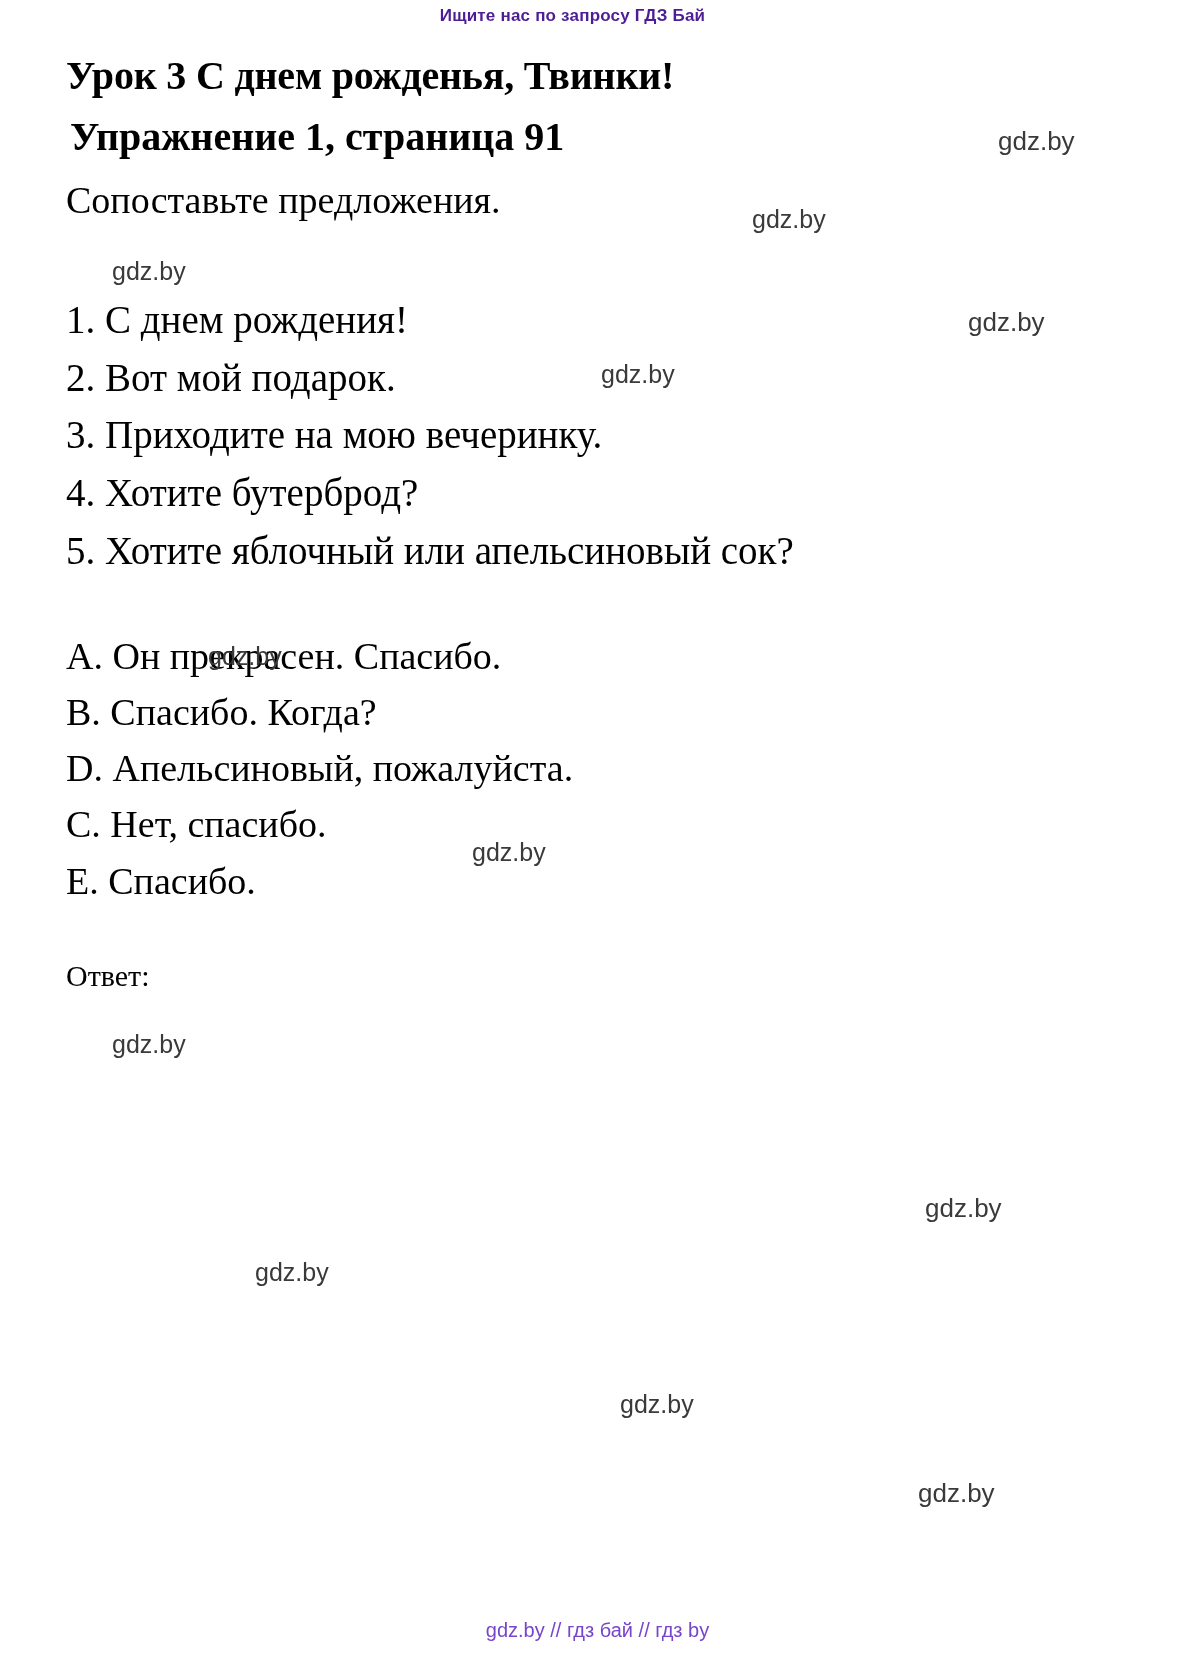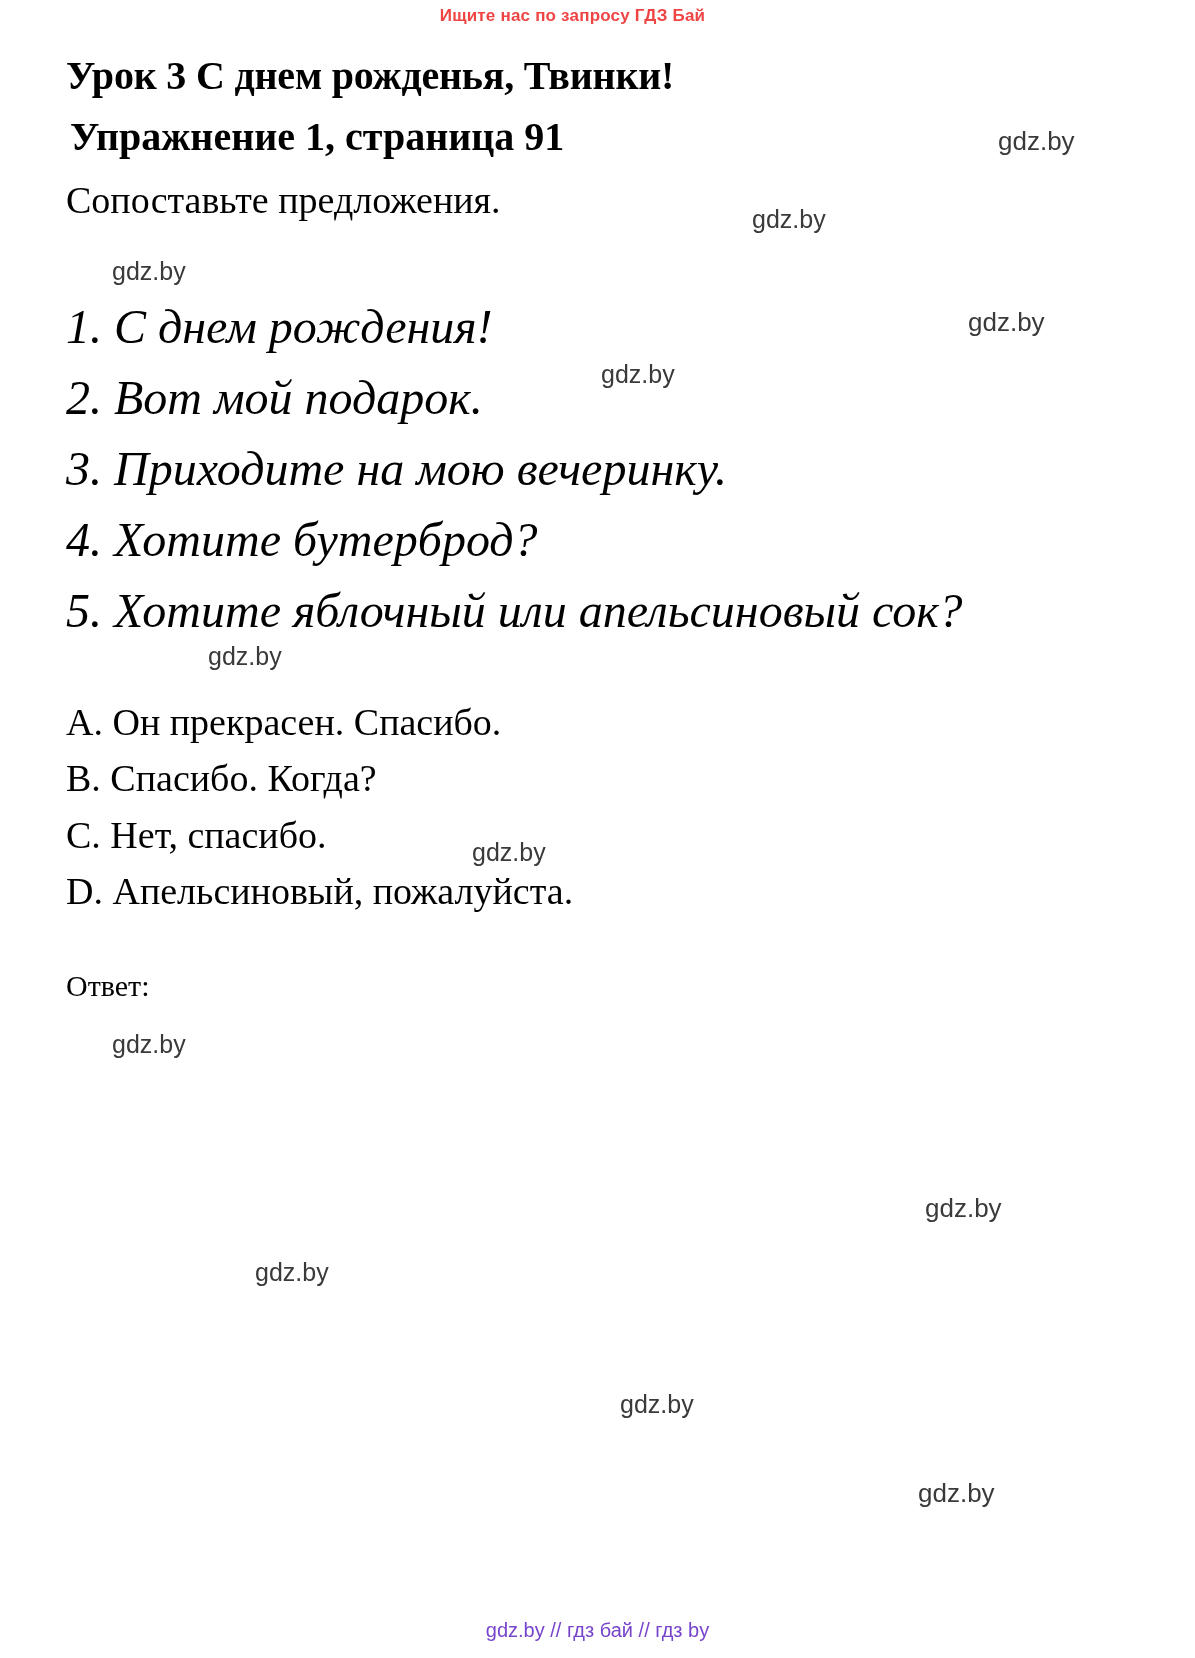--- a/index.html
+++ b/index.html
@@ -22,21 +22,21 @@
   }
   .top-banner {
     position: absolute;
     top: 6px;
     left: 0;
     width: 1145px;
     text-align: center;
     font-family: "Liberation Sans", sans-serif;
     font-weight: bold;
     font-size: 17px;
-    color: #ef4444;
+    color: #4c1d95;
     letter-spacing: 0.2px;
   }
   .content {
     position: absolute;
     top: 48px;
     left: 66px;
     width: 1060px;
   }
   h1.title {
     margin: 0;
@@ -60,24 +60,23 @@
   .spacer-1 { height: 66px; }
   .spacer-2 { height: 48px; }
   .spacer-3 { height: 46px; }
   .spacer-4 { height: 66px; }
   ol.plain, ul.plain {
     list-style: none;
     margin: 0;
     padding: 0;
   }
   .q-item {
-    font-size: 48px;
+    font-size: 39px;
     line-height: 1.48;
     white-space: nowrap;
-    font-style: italic;
   }
   .a-item {
     font-size: 38px;
     line-height: 1.48;
     white-space: nowrap;
   }
   .answer-label {
     font-size: 30px;
     line-height: 1.4;
   }
@@ -126,22 +125,23 @@
       <li class="q-item">3. Приходите на мою вечеринку.</li>
       <li class="q-item">4. Хотите бутерброд?</li>
       <li class="q-item">5. Хотите яблочный или апельсиновый сок?</li>
     </ol>
 
     <div class="spacer-2"></div>
 
     <ul class="plain">
       <li class="a-item">A. Он прекрасен. Спасибо.</li>
       <li class="a-item">B. Спасибо. Когда?</li>
+      <li class="a-item">D. Апельсиновый, пожалуйста.</li>
       <li class="a-item">C. Нет, спасибо.</li>
-      <li class="a-item">D. Апельсиновый, пожалуйста.</li>
+      <li class="a-item">E. Спасибо.</li>
     </ul>
 
     <div class="spacer-3"></div>
 
     <div class="answer-label">Ответ:</div>
 
     <div class="spacer-4"></div>
 
 
   </div>

